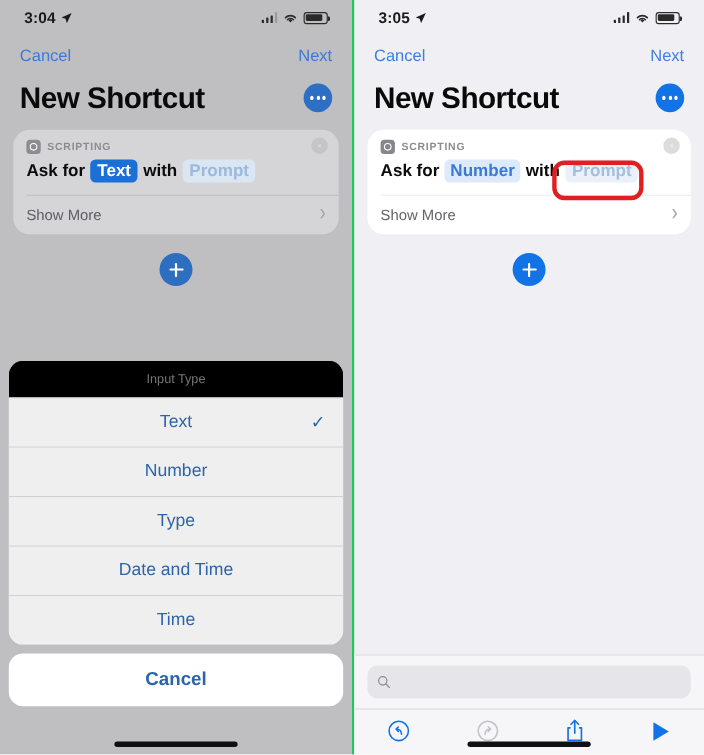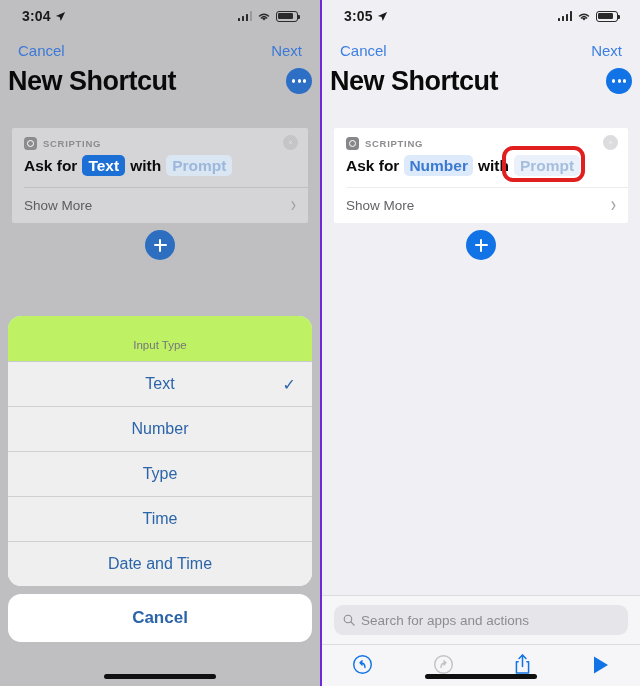--- a/index.html
+++ b/index.html
@@ -23,21 +23,21 @@
   
   .panel {
     position: relative;
     width: 320px;
     height: 686px;
     overflow: hidden;
     box-sizing: border-box;
   }
   .panel-left  { background: #bfbfc2; }
   .panel-right { background: #f0f0f4; }
-  .panel-right { border-left: 2px solid #6d28d9; }
+  .panel-right { border-left: 2px solid #22c55e; }
 
   
   .statusbar {
     position: absolute;
     top: 0; left: 0; right: 0;
     height: 32px;
     display: flex;
     align-items: center;
     justify-content: space-between;
     padding: 0 22px 0 22px;
@@ -113,23 +113,23 @@
     font-family: inherit;
     cursor: pointer;
   }
   .panel-right .nav-btn { color: #3c7fe0; }
 
   .titlerow {
     position: absolute;
     top: 68px; left: 0; right: 0;
     height: 42px;
     display: flex;
-    align-items: flex-start;
+    align-items: center;
     justify-content: space-between;
-    padding: 0 8px;
+    padding: 0 18px;
     box-sizing: border-box;
   }
   .page-title {
     font-size: 27px;
     font-weight: bold;
     color: #0a0a0a;
     letter-spacing: -0.5px;
     line-height: 1;
   }
   .more-btn {
@@ -148,22 +148,22 @@
     width: 3.5px; height: 3.5px;
     border-radius: 50%;
     background: #ffffff;
     display: block;
   }
 
   
   .action-card {
     position: absolute;
     left: 12px; right: 12px;
-    top: 128px;
-    border-radius: 2px;
+    top: 118px;
+    border-radius: 15px;
     overflow: hidden;
     text-align: center;
   }
   .panel-left  .action-card { background: #d5d5d8; }
   .panel-right .action-card { background: #ffffff; }
 
   .card-head {
     display: flex;
     align-items: center;
     padding: 9px 12px 2px 12px;
@@ -312,23 +312,23 @@
   .sheet-group {
     background: #ececed;
     border-radius: 13px;
     overflow: hidden;
     margin-bottom: 8px;
   }
   .sheet-title {
     text-align: center;
     font-size: 11.5px;
     color: #767679;
-    padding: 23px 0 10px 0;
+    padding: 11px 0 10px 0;
     border-bottom: 0.6px solid #c9c9cc;
-    background: #bef264;
+    background: #000000;
   }
   .sheet-row {
     position: relative;
     height: 44px;
     display: flex;
     align-items: center;
     justify-content: center;
     font-size: 16px;
     color: #2b64a8;
     border-bottom: 0.6px solid #cfcfd2;
@@ -482,24 +482,24 @@
           <span>Text</span>
           <span class="sheet-check">✓</span>
         </div>
         <div class="sheet-row">
           <span>Number</span>
         </div>
         <div class="sheet-row">
           <span>Type</span>
         </div>
         <div class="sheet-row">
-          <span>Time</span>
+          <span>Date and Time</span>
         </div>
         <div class="sheet-row">
-          <span>Date and Time</span>
+          <span>Time</span>
         </div>
       </div>
       <div class="sheet-cancel">Cancel</div>
     </div>
 
     <div class="home-indicator"></div>
   </div>
 
   <div class="panel panel-right">
 
@@ -570,21 +570,20 @@
     <div class="red-box" style="left:180px; top:146px; width:83px; height:36px;"></div>
 
     <button class="add-btn"></button>
 
     <div class="bottom-area">
       <div class="searchbar">
         <svg width="12" height="12" viewBox="0 0 14 14">
           <circle cx="5.8" cy="5.8" r="4.4" stroke="#8c8c91" stroke-width="1.3" fill="none"></circle>
           <path d="M9.2 9.2 L13 13" stroke="#8c8c91" stroke-width="1.4" stroke-linecap="round"></path>
         </svg>
-        <span class="search-ph">Search for apps and actions</span>
       </div>
       <div class="toolbar">
         <button class="tool-btn">
           <svg width="21" height="21" viewBox="0 0 22 22">
             <circle cx="11" cy="11" r="9.2" stroke="#1273e6" stroke-width="1.5" fill="none"></circle>
             <path d="M13.6 14.2 C13.6 11 11.6 9.2 8.4 9.2 M8.4 9.2 L10.6 7.2 M8.4 9.2 L10.6 11.4" stroke="#1273e6" stroke-width="1.5" fill="none" stroke-linecap="round" stroke-linejoin="round"></path>
           </svg>
         </button>
         <button class="tool-btn">
           <svg width="21" height="21" viewBox="0 0 22 22">

